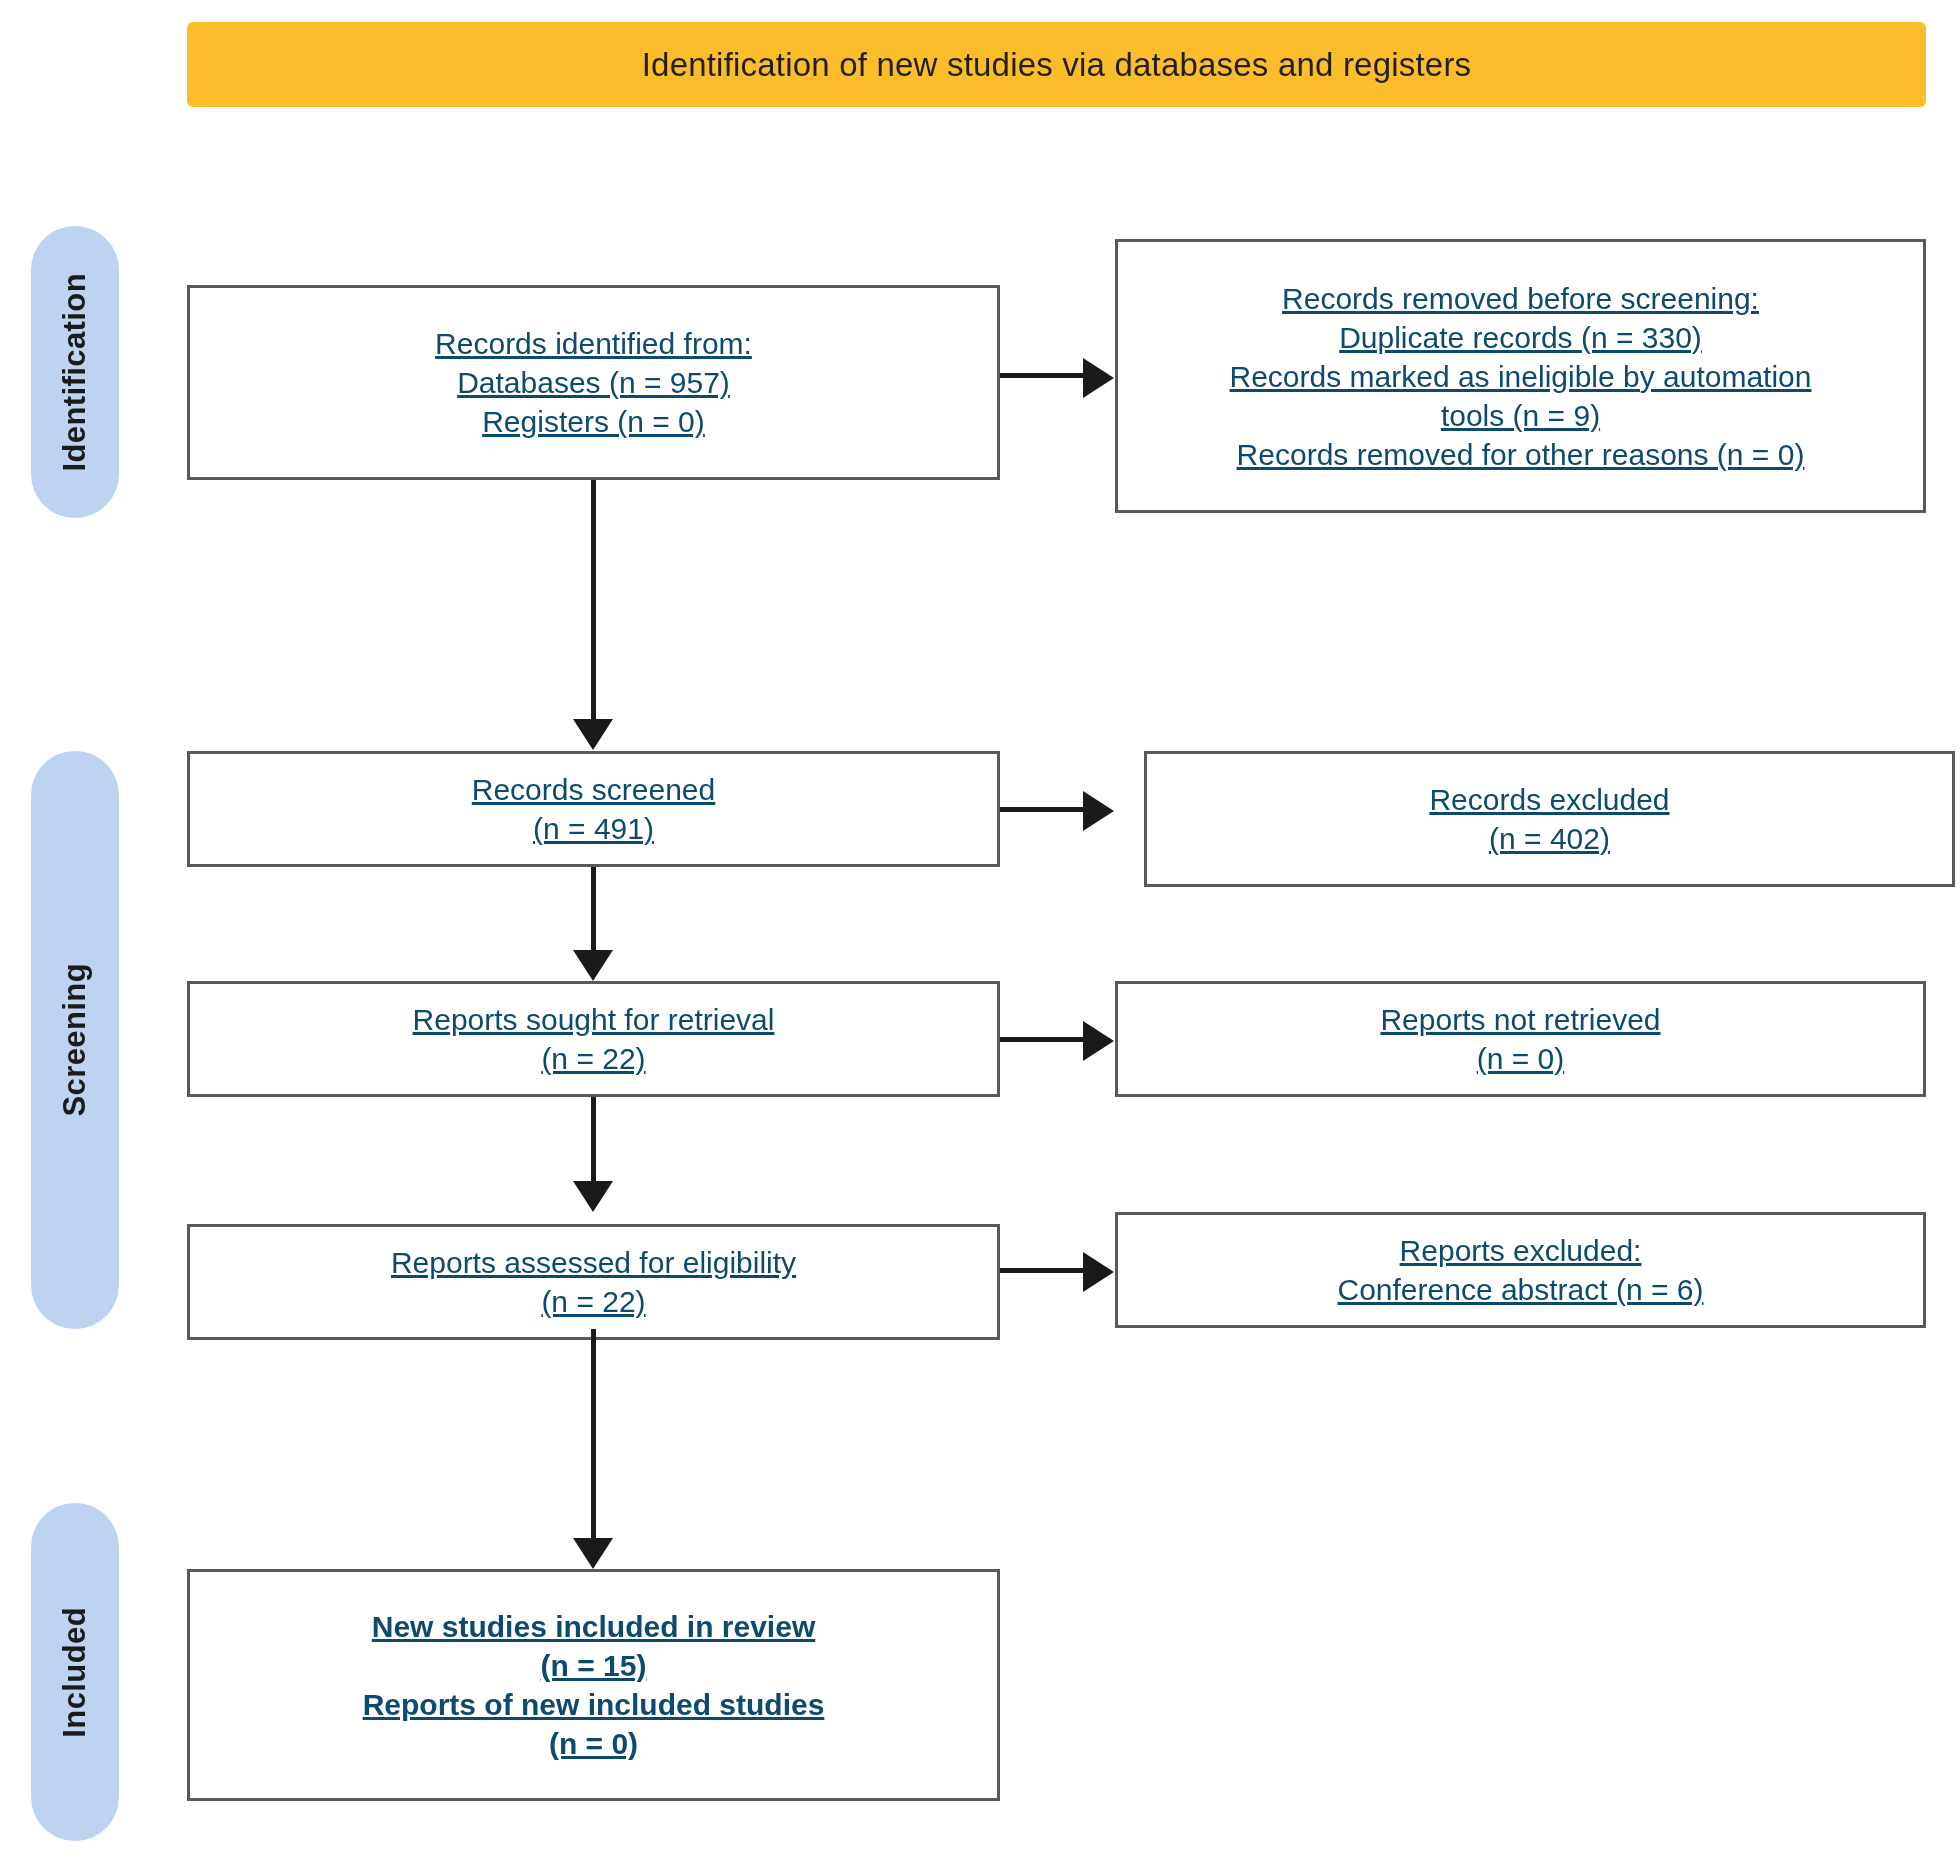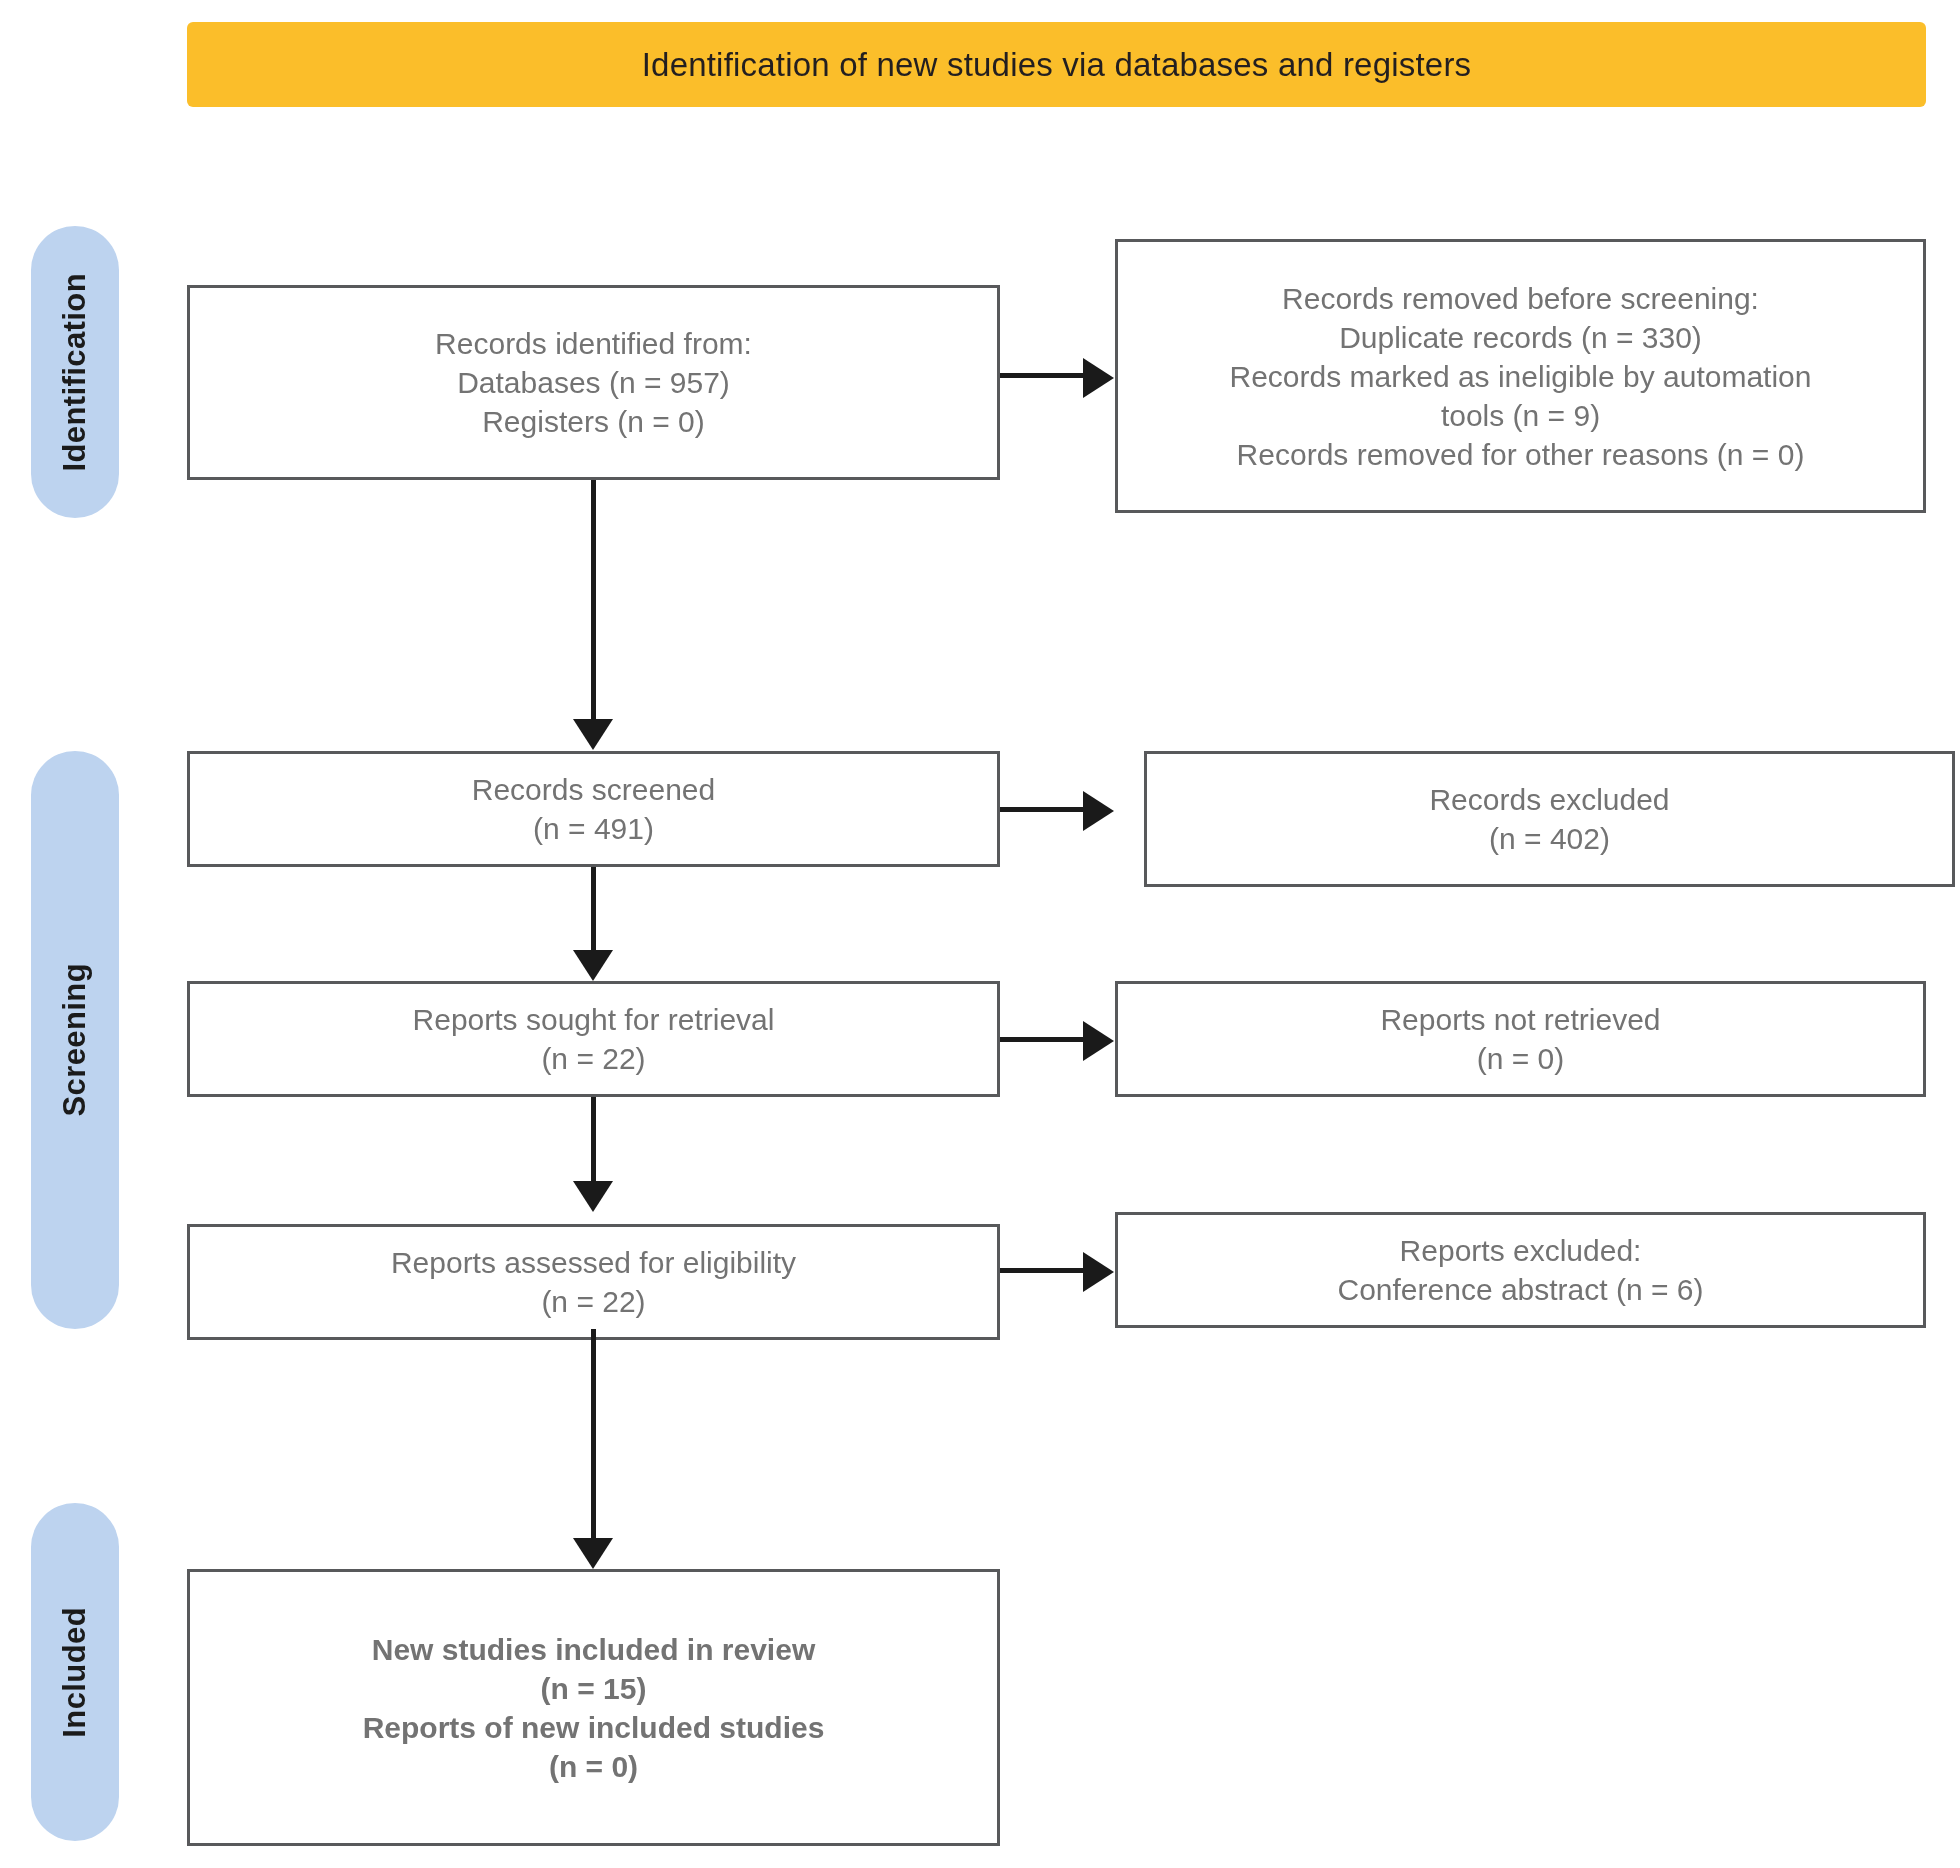--- a/index.html
+++ b/index.html
@@ -69,32 +69,33 @@
     border: 3.1px solid #58595b;
     display: flex;
     flex-direction: column;
     align-items: center;
     justify-content: center;
     padding: 4.7px 14px;
   }
   .flow-box .line {
     font-size: 30px;
     line-height: 1.30;
-    color: #737373;
+    color: #0c4a6e;
     text-align: center;
     white-space: nowrap;
+    text-decoration: underline;
   }
   .flow-box.bold .line { font-weight: bold; }
 
   
   #box-identified  { left: 187px; top: 285px;  width: 813px; height: 195px; }
   #box-screened    { left: 187px; top: 751px;  width: 813px; height: 116px; }
   #box-sought      { left: 187px; top: 981px; width: 813px; height: 116px; }
   #box-assessed    { left: 187px; top: 1212px; width: 813px; height: 116px; margin-top: 12px; }
-  #box-included    { left: 187px; top: 1569px; width: 813px; height: 277px; }
+  #box-included    { left: 187px; top: 1569px; width: 813px; height: 232px; }
 
   
   #box-removed     { left: 1115px; top: 239px;  width: 811px; height: 274px; }
   #box-excluded    { left: 1144px; top: 751px;  width: 811px; height: 136px; }
   #box-notretrieved{ left: 1115px; top: 981px; width: 811px; height: 116px; align-items: center; }
   #box-repexcluded { left: 1115px; top: 1212px; width: 811px; height: 116px; }
 
   
   .v-line {
     position: absolute;

